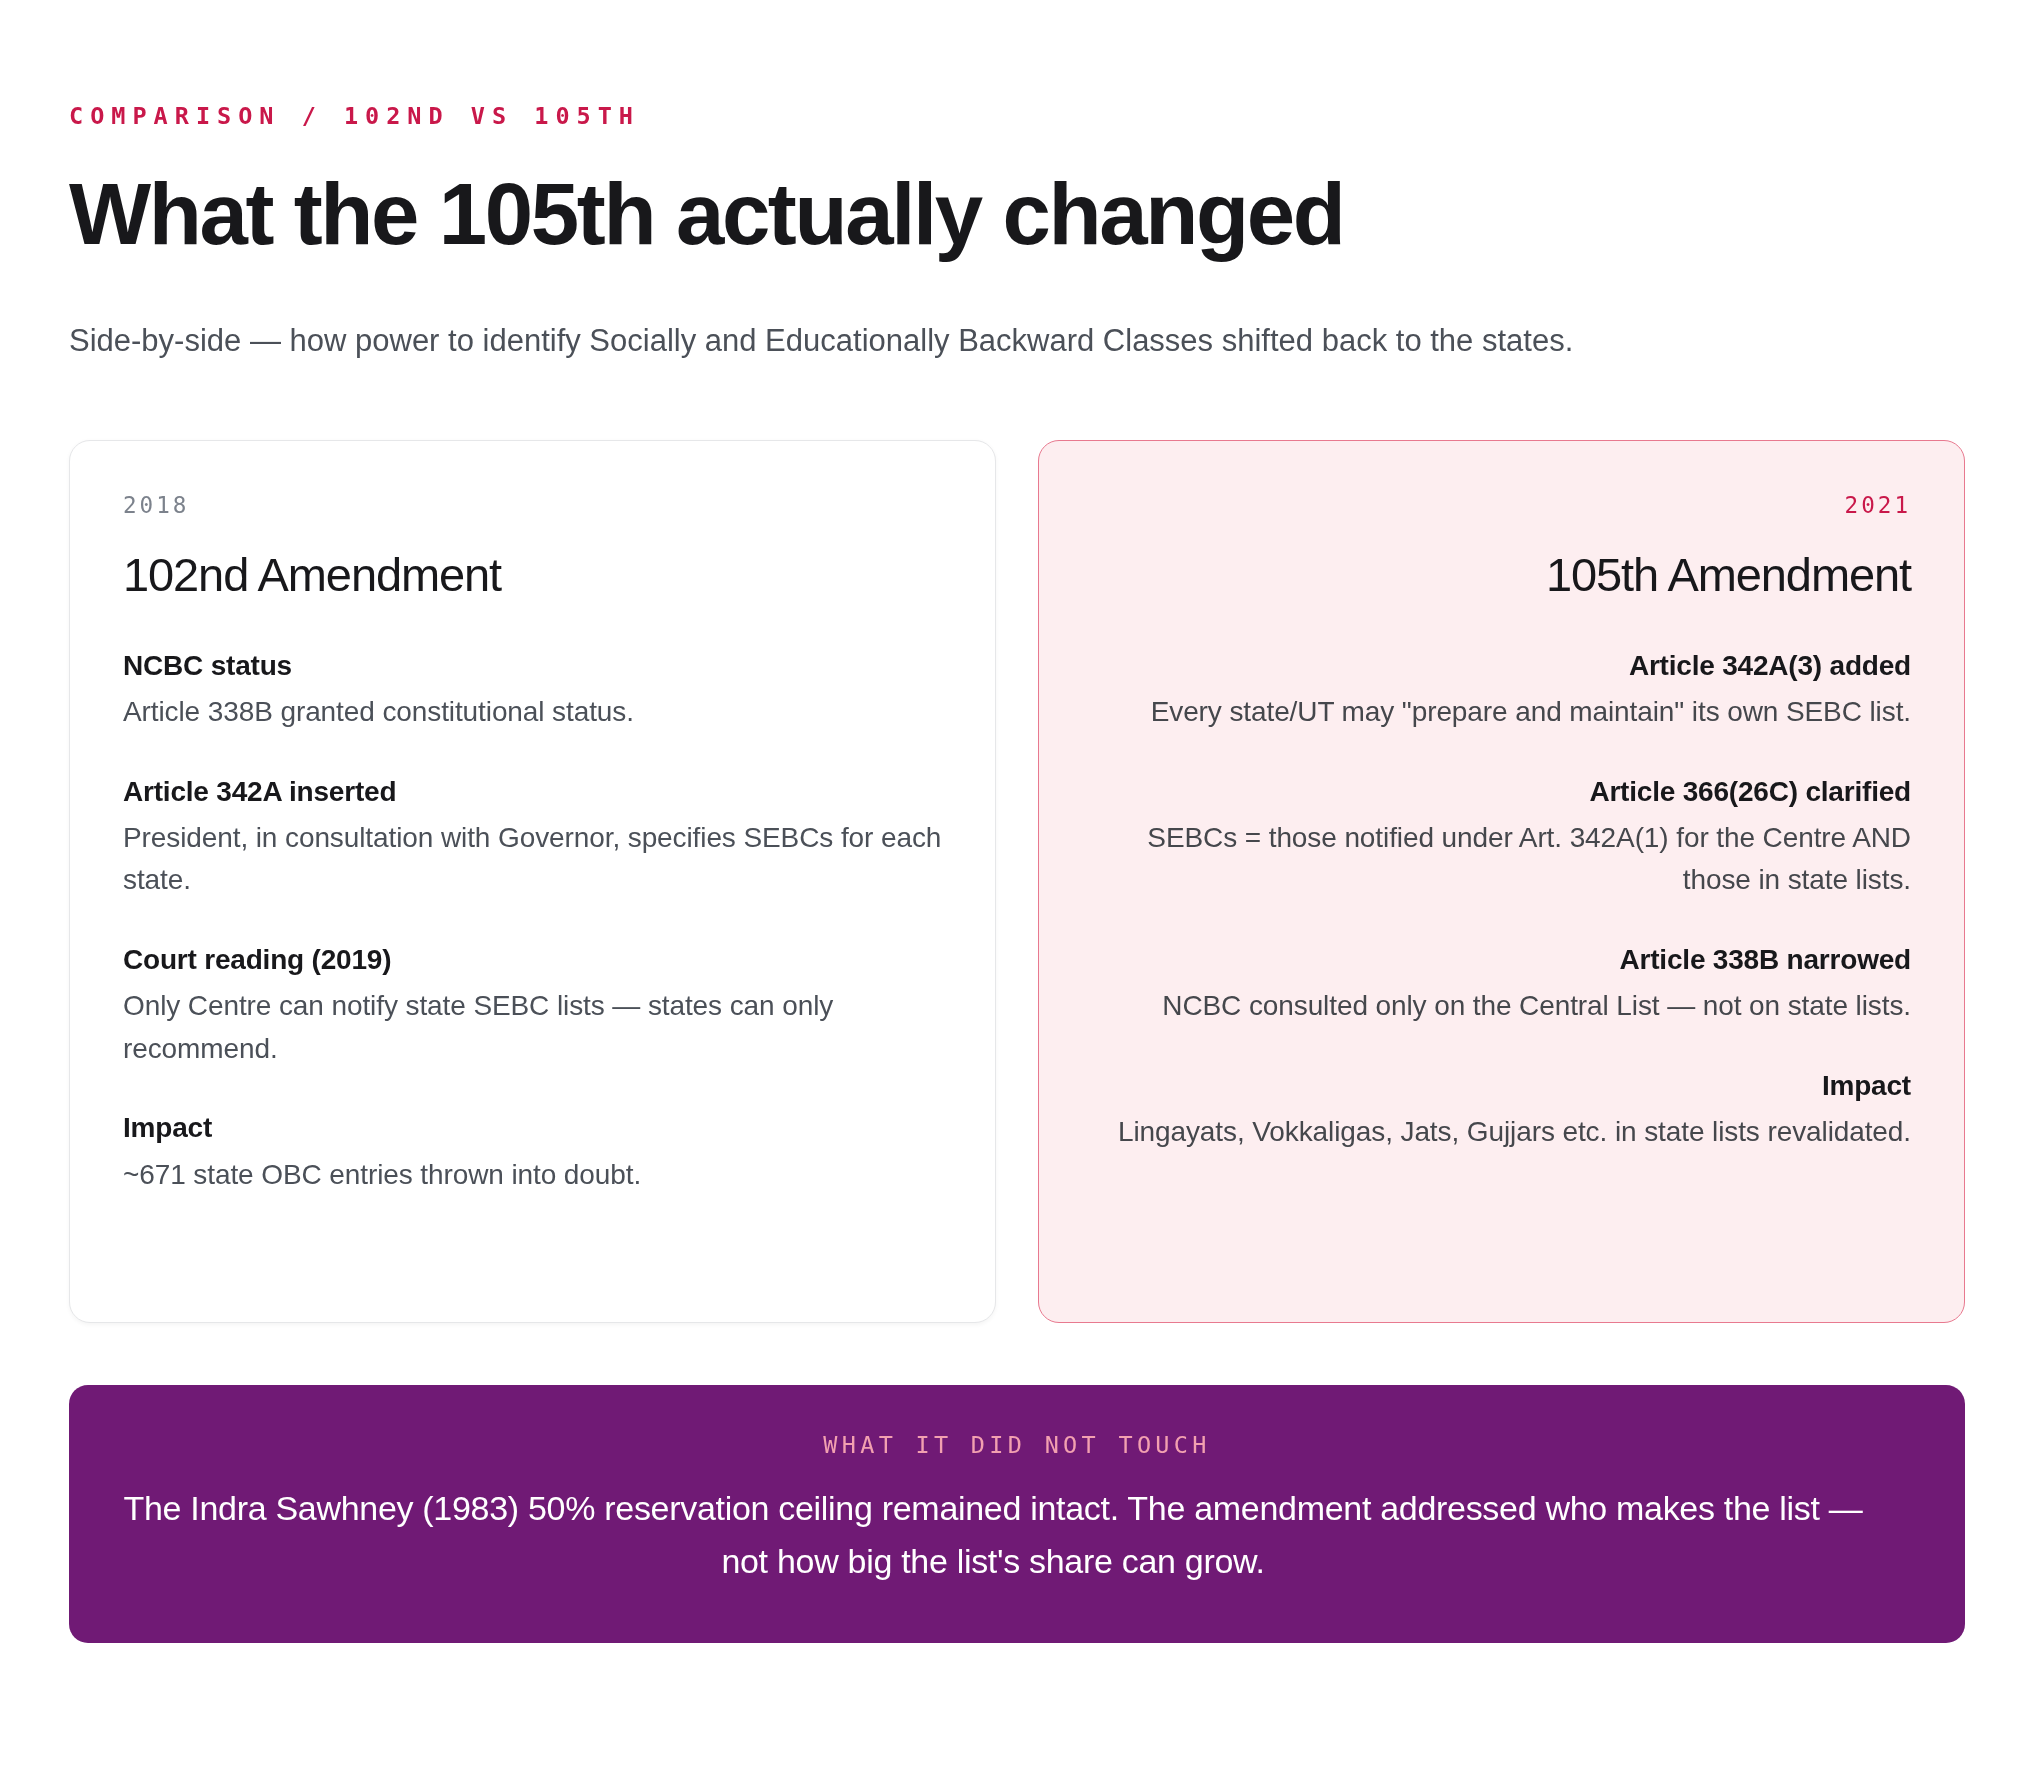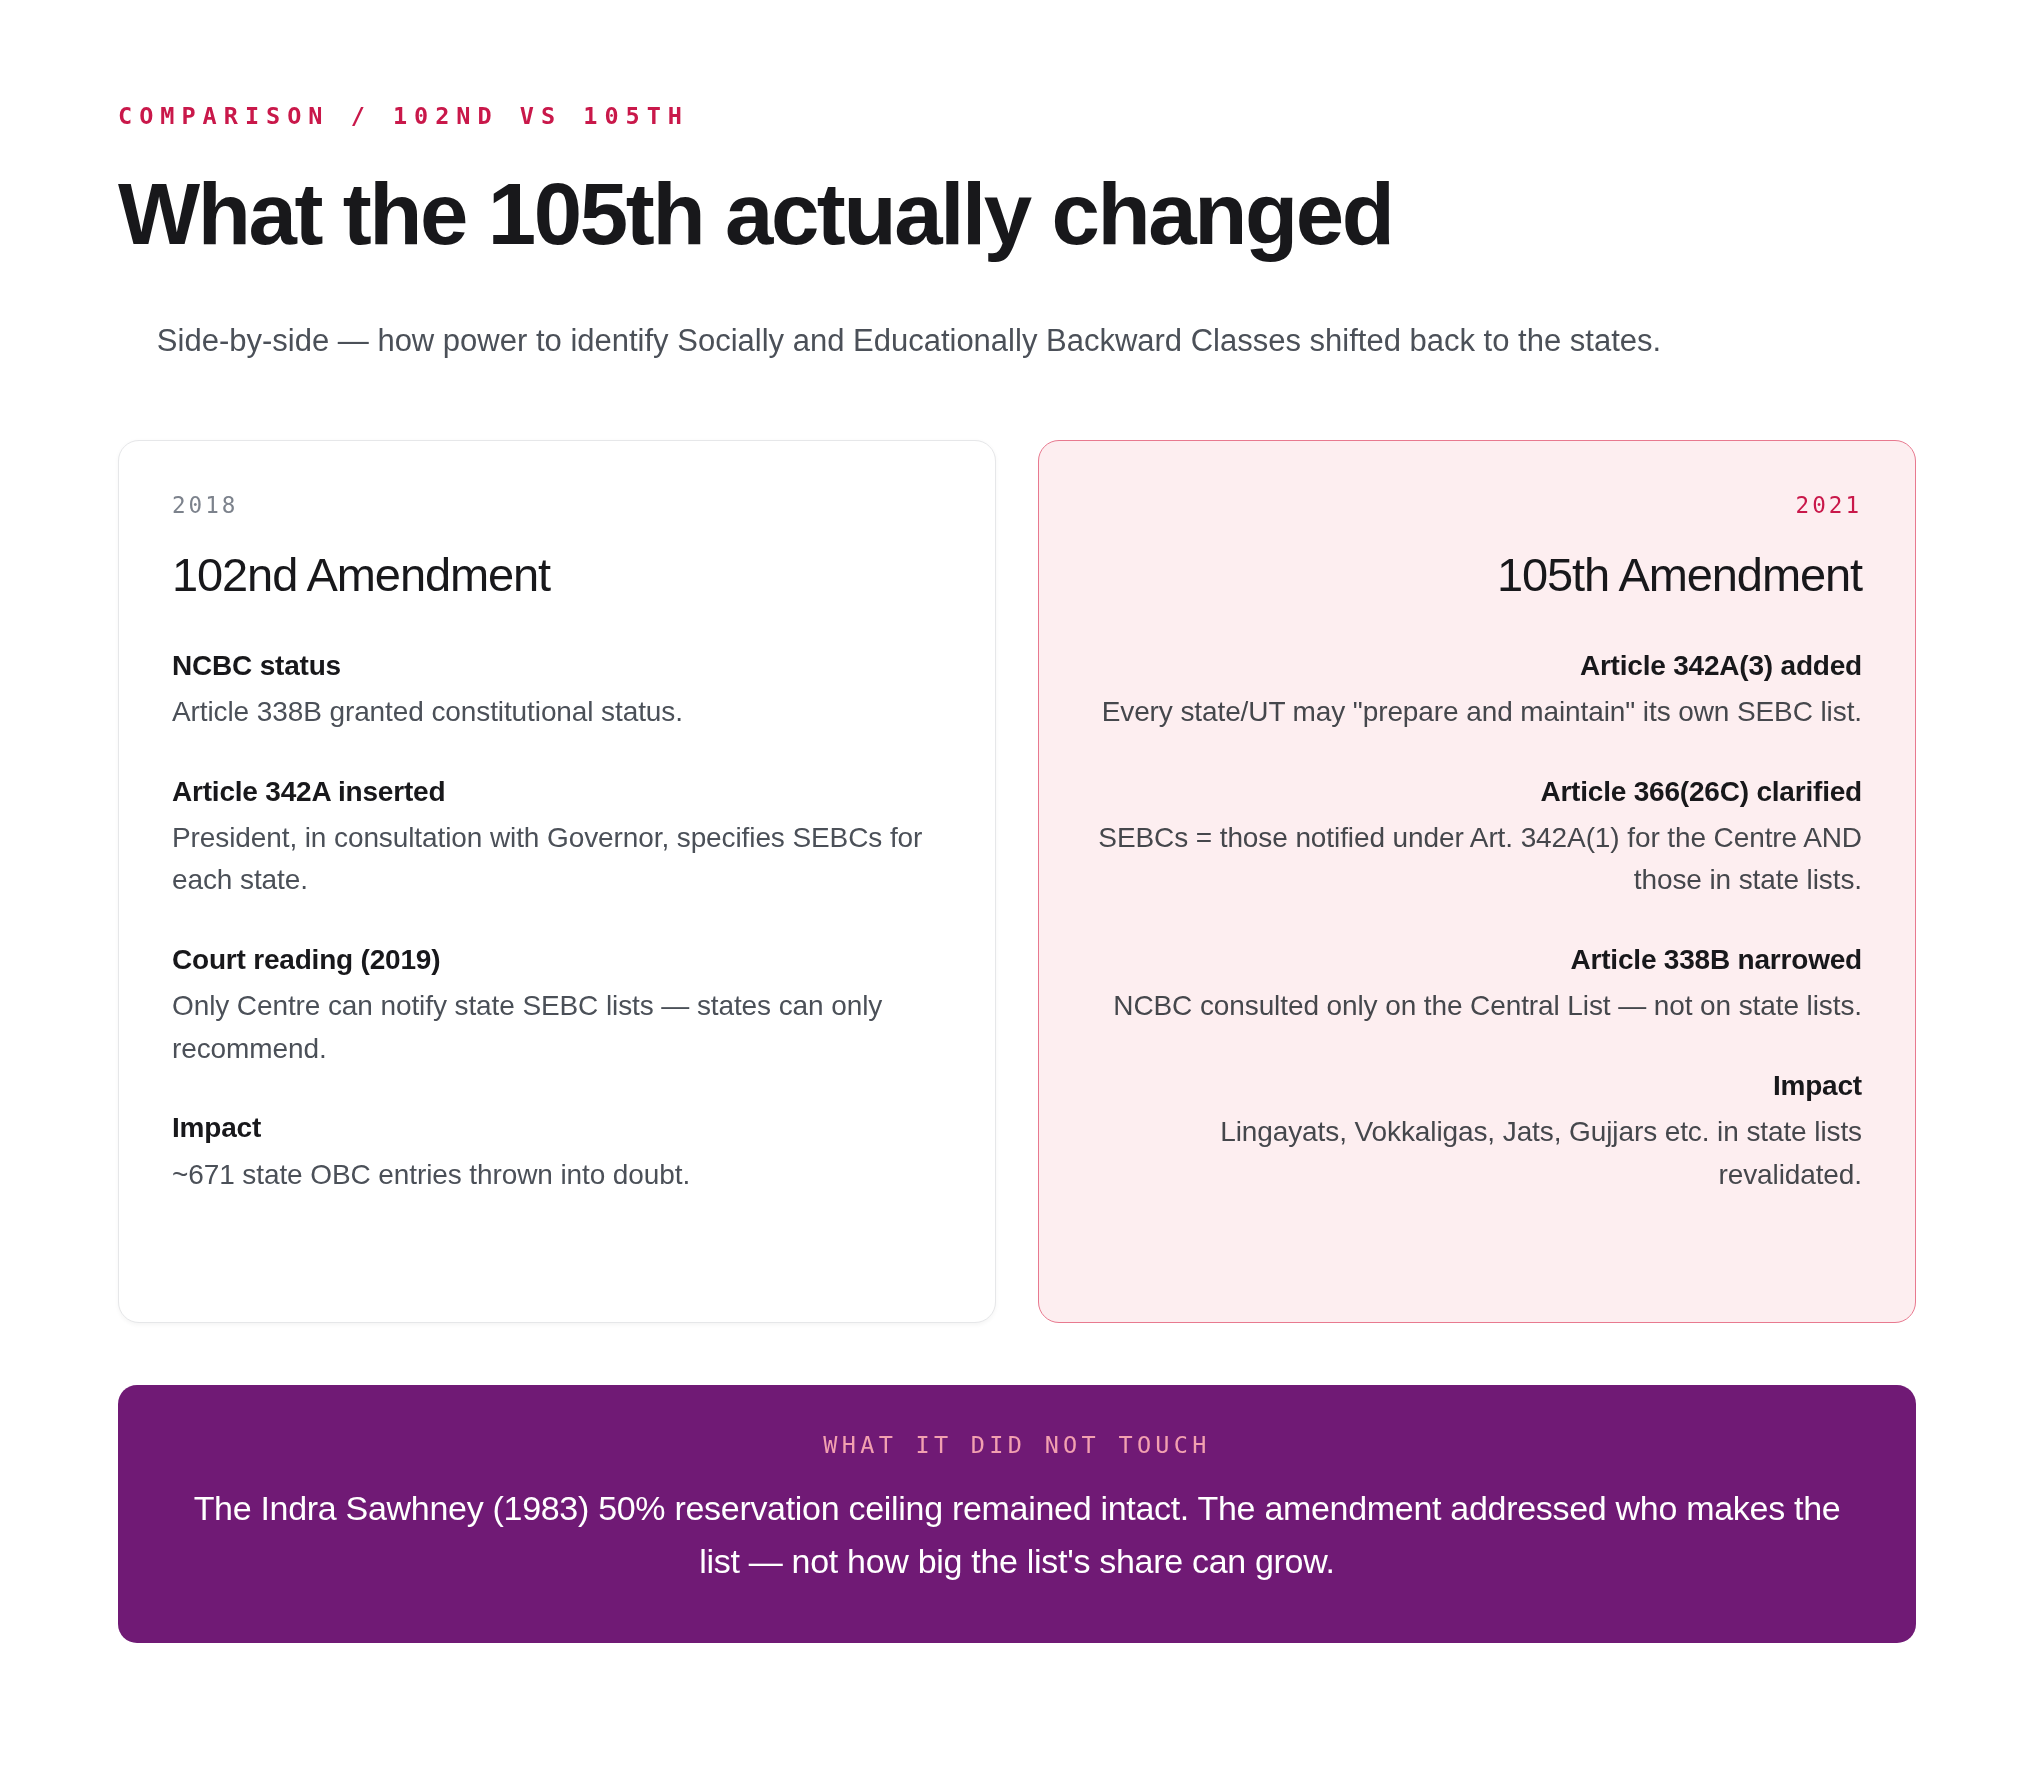--- a/index.html
+++ b/index.html
@@ -14,21 +14,21 @@
     color: #18181b;
     -webkit-font-smoothing: antialiased;
     overflow: hidden;
   }
 
   .page {
     position: relative;
     width: 2034px;
     height: 1385px;
     box-sizing: border-box;
-    padding: 0 118px;
+    padding: 0 69px;
   }
 
   
   .eyebrow {
     font-family: "DejaVu Sans Mono", "Liberation Mono", monospace;
     font-size: 23.5px;
     font-weight: 700;
     letter-spacing: 7px;
     color: #c9184a;
     padding-top: 105px;
@@ -46,21 +46,20 @@
     white-space: nowrap;
   }
 
   .subtitle {
     font-size: 31px;
     font-weight: 400;
     color: #4b5058;
     margin-top: 36px;
     line-height: 1.55;
     max-width: 1582px;
-    text-align: center;
   }
 
   
   .cards {
     display: flex;
     gap: 42px;
     margin-top: 75px;
     align-items: stretch;
   }
 

